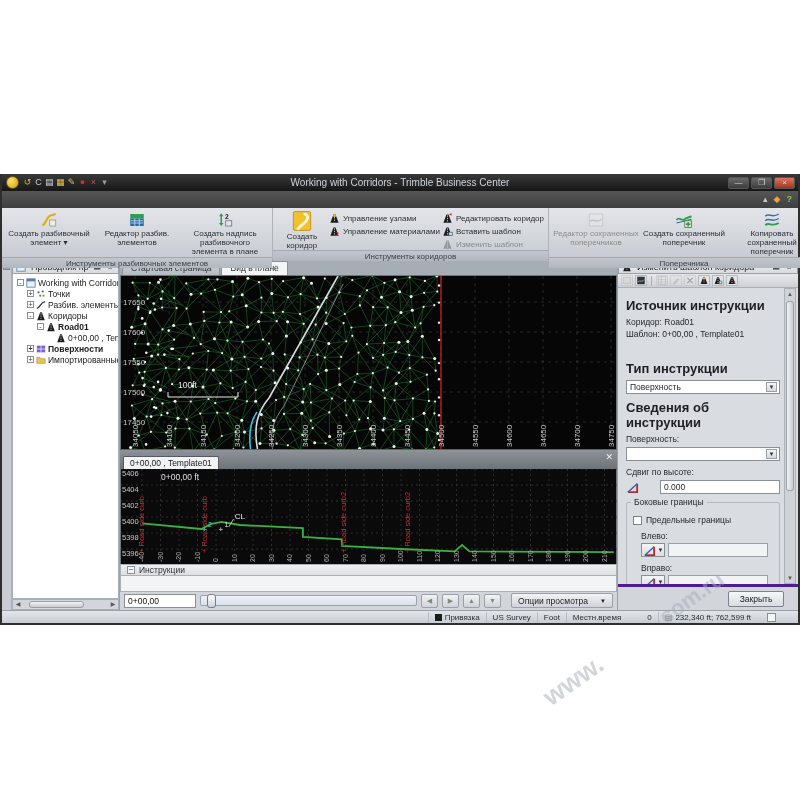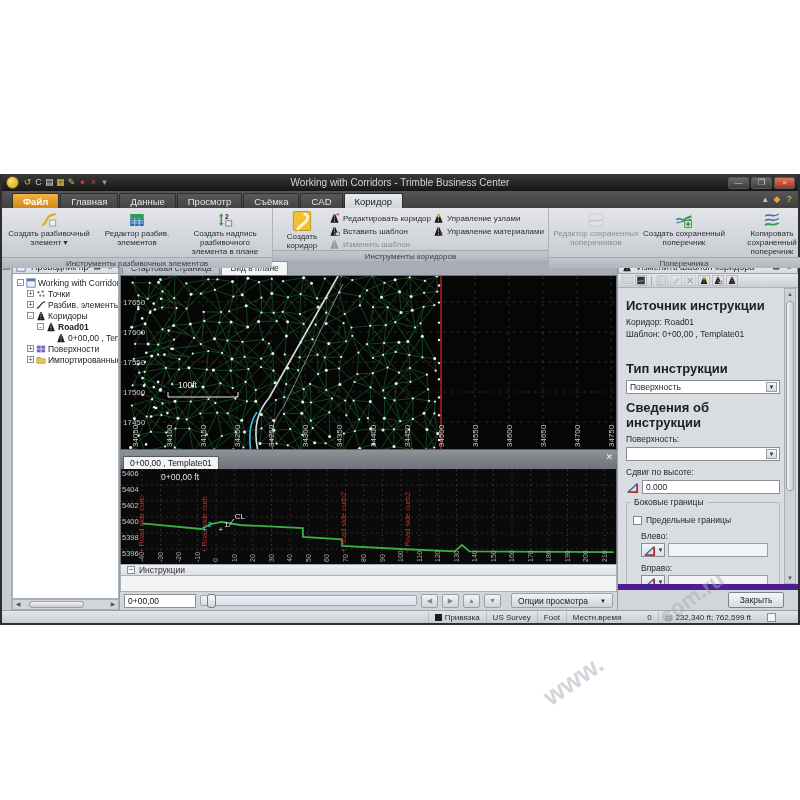--- a/index.html
+++ b/index.html
@@ -72,30 +72,30 @@
   
   .rightpanel{width:180px;}
   .rp-toolbar{height:14px;background:linear-gradient(#e6e8eb,#cdd1d6);border-bottom:1px solid #aab0b7;display:flex;align-items:center;gap:2px;padding:0 3px;}
   .rp-tool{width:12px;height:11px;border:1px solid #b6bac0;background:#dfe2e6;display:flex;align-items:center;justify-content:center;}
   .rp-sep{width:1px;height:10px;background:#a8adb4;margin:0 2px;}
   .rp-content{flex:1;position:relative;background:#d9dce1;padding:6px 18px 0 8px;font-size:8.5px;color:#24272b;overflow:hidden;}
   .rp-h{font-weight:bold;font-size:13px;margin:4px 0 4px 0;color:#1d1f22;}
   .rp-line{margin:2px 0;}
   .rp-select{height:14px;background:#fff;border:1px solid #8a8f96;display:flex;align-items:center;font-size:8.5px;padding:0 3px;position:relative;margin:3px 0 6px 0;}
   .rp-select .caret{position:absolute;right:2px;top:1px;width:11px;height:10px;background:linear-gradient(#f4f5f7,#d4d8dd);border:1px solid #9aa0a8;font-size:6px;text-align:center;line-height:9px;color:#333;}
-  .rp-input-row{display:flex;align-items:flex-end;gap:3px;margin:3px 0 6px 0;}
+  .rp-input-row{display:flex;align-items:flex-end;gap:21px;margin:3px 0 6px 0;}
   .rp-input{flex:1;height:14px;background:#fff;border:1px solid #8a8f96;font-size:8.5px;padding:0 3px;display:flex;align-items:center;}
   .groupbox{border:1px solid #b4b9c0;border-radius:2px;position:relative;padding:10px 6px 6px 6px;margin-top:8px;background:#d9dce1;}
   .groupbox-label{position:absolute;top:-6px;left:4px;background:#d9dce1;padding:0 3px;font-size:8.5px;}
   .cbrow{display:flex;align-items:center;gap:4px;margin:2px 0 6px 0;}
   .cb{width:9px;height:9px;background:#fff;border:1px solid #7d838b;flex:none;font-size:8px;line-height:8px;text-align:center;color:#234;}
   .side-row{display:flex;align-items:center;gap:3px;margin:2px 0 6px 8px;}
   .icon-drop{width:24px;height:14px;border:1px solid #8a8f96;background:linear-gradient(#f4f5f7,#dadde2);display:flex;align-items:center;justify-content:center;gap:2px;font-size:6px;color:#333;}
   .side-input{width:100px;height:14px;background:#f2f3f5;border:1px solid #9aa0a8;}
-  .rp-bottom{height:26px;display:flex;align-items:center;justify-content:flex-end;padding-right:14px;background:#d2d5da;border-top:6px solid #4c1d95;}
+  .rp-bottom{height:26px;display:flex;align-items:center;justify-content:flex-end;padding-right:14px;background:#d2d5da;border-top:3px solid #4c1d95;}
   .close-btn{width:56px;height:16px;background:linear-gradient(#f6f7f8,#d8dbdf);border:1px solid #7d838b;border-radius:2px;font-size:8.5px;color:#1d1f22;text-align:center;line-height:15px;}
   .vscroll{position:absolute;right:2px;top:0;bottom:0;width:12px;background:#cfd3d8;border:1px solid #aab0b7;}
   .vs-btn{height:10px;font-size:6px;text-align:center;line-height:10px;color:#555;}
   .vs-thumb{position:absolute;left:1px;right:1px;top:12px;height:190px;background:linear-gradient(90deg,#f2f3f5,#c8ccd2);border:1px solid #9aa0a8;border-radius:3px;}
   
   .statusbar{height:13px;background:linear-gradient(#e3e5e9,#c9cdd3);border-top:1px solid #9aa0a8;display:flex;align-items:center;font-size:8px;color:#2a2d31;padding:0 4px;}
   .sb-cell{padding:0 6px;border-left:1px solid #b9bdc3;height:11px;display:flex;align-items:center;gap:3px;white-space:nowrap;}
   .sb-square{width:7px;height:7px;background:#1b1b1b;}
   .sb-box{width:9px;height:9px;border:1px solid #8a8f96;background:#f4f5f7;margin-left:10px;margin-right:18px;}
   .watermark{position:absolute;color:rgba(165,172,182,.5);font-weight:bold;pointer-events:none;z-index:50;}
@@ -123,29 +123,20 @@
       </div>
       <div class="win-title">Working with Corridors - Trimble Business Center</div>
       <div class="win-controls">
         <div class="win-btn">—</div>
         <div class="win-btn">❐</div>
         <div class="win-btn close">×</div>
       </div>
     </div>
 
     <div class="tabrow">
-      <span id="ribbon-tabs" style="display:flex;align-items:flex-end;">
-          <div class="rtab accent">Файл</div>
-          <div class="rtab">Главная</div>
-          <div class="rtab">Данные</div>
-          <div class="rtab">Просмотр</div>
-          <div class="rtab">Съёмка</div>
-          <div class="rtab">CAD</div>
-          <div class="rtab active">Коридор</div>
-        </span>
       <div class="tab-corner">
         <span style="color:#c8c8c8;">▴</span>
         <span style="color:#e8a33d;">◆</span>
         <span style="color:#8ec641;font-weight:bold;">?</span>
       </div>
     </div>
 
     <div class="ribbon" id="ribbon-body">
         <div class="rgroup">
           <div class="rgroup-body">
@@ -185,20 +176,42 @@
         <div class="rgroup">
           <div class="rgroup-body">
             <div class="rbtn-big">
               <span class="ric">
                 <svg viewBox="0 0 28 28" width="100%" height="100%">
                   <rect x="3" y="2" width="22" height="24" rx="2" fill="#f2c12e" stroke="#b8860b"></rect>
                   <path d="M8 25 C12 19 19 17 21 11 C22 8 20 5 16 5" stroke="#fdf6d8" stroke-width="3.5" fill="none"></path>
                 </svg>
               </span>
               <div>Создать коридор</div>
+            </div>
+            <div class="rsmalls">
+              <div class="rsmall">
+                <span class="ric">
+                  <svg viewBox="0 0 16 16" width="100%" height="100%">
+                    <path d="M2 14 L6.5 2 h3 L14 14 z" fill="#1c1c1c"></path>
+                    <circle cx="8" cy="4" r="2" fill="#f2c12e"></circle>
+                    <path d="M8 6 v6" stroke="#fff" stroke-width="1" stroke-dasharray="2,1.5"></path>
+                  </svg>
+                </span>
+                <span>Управление узлами</span>
+              </div>
+              <div class="rsmall">
+                <span class="ric">
+                  <svg viewBox="0 0 16 16" width="100%" height="100%">
+                    <path d="M2 14 L6.5 2 h3 L14 14 z" fill="#1c1c1c"></path>
+                    <path d="M8 3.5 v9" stroke="#fff" stroke-width="1" stroke-dasharray="2,1.5"></path>
+                    <text x="10" y="15" font-size="7" fill="#c0392b" font-weight="bold">2</text>
+                  </svg>
+                </span>
+                <span>Управление материалами</span>
+              </div>
             </div>
             <div class="rsmalls">
               <div class="rsmall">
                 <span class="ric">
                   <svg viewBox="0 0 16 16" width="100%" height="100%">
                     <path d="M2 14 L6.5 2 h3 L14 14 z" fill="#1c1c1c"></path>
                     <path d="M8 3.5 v9" stroke="#fff" stroke-width="1" stroke-dasharray="2,1.5"></path>
                     <path d="M10 2 l4-2 v4 z" fill="#c0392b"></path>
                   </svg>
                 </span>
@@ -215,42 +228,20 @@
                 <span>Вставить шаблон</span>
               </div>
               <div class="rsmall disabled">
                 <span class="ric">
                   <svg viewBox="0 0 16 16" width="100%" height="100%">
                     <path d="M2 14 L6.5 2 h3 L14 14 z" fill="#555"></path>
                     <path d="M8 3.5 v9" stroke="#ddd" stroke-width="1" stroke-dasharray="2,1.5"></path>
                   </svg>
                 </span>
                 <span>Изменить шаблон</span>
-              </div>
-            </div>
-            <div class="rsmalls">
-              <div class="rsmall">
-                <span class="ric">
-                  <svg viewBox="0 0 16 16" width="100%" height="100%">
-                    <path d="M2 14 L6.5 2 h3 L14 14 z" fill="#1c1c1c"></path>
-                    <circle cx="8" cy="4" r="2" fill="#f2c12e"></circle>
-                    <path d="M8 6 v6" stroke="#fff" stroke-width="1" stroke-dasharray="2,1.5"></path>
-                  </svg>
-                </span>
-                <span>Управление узлами</span>
-              </div>
-              <div class="rsmall">
-                <span class="ric">
-                  <svg viewBox="0 0 16 16" width="100%" height="100%">
-                    <path d="M2 14 L6.5 2 h3 L14 14 z" fill="#1c1c1c"></path>
-                    <path d="M8 3.5 v9" stroke="#fff" stroke-width="1" stroke-dasharray="2,1.5"></path>
-                    <text x="10" y="15" font-size="7" fill="#c0392b" font-weight="bold">2</text>
-                  </svg>
-                </span>
-                <span>Управление материалами</span>
               </div>
             </div>
           </div>
           <div class="rgroup-label">Инструменты коридоров</div>
         </div>
         <div class="rgroup">
           <div class="rgroup-body">
             <div class="rbtn disabled">
               <span class="ric">
                 <svg viewBox="0 0 24 24" width="100%" height="100%">
@@ -363,21 +354,21 @@
             <div class="trow" style="padding-left: 32px;">
               <span style="width: 9px; flex: 0 0 auto;"></span>
               <span class="tic">
                 <svg viewBox="0 0 12 12" width="100%" height="100%">
                   <path d="M1.5 11 L5 1.5 h2 L10.5 11 z" fill="#1c1c1c"></path>
                   <path d="M6 2.5 v7" stroke="#fff" stroke-width="0.8" stroke-dasharray="1.6,1.2"></path>
                 </svg>
               </span>
               <span>0+00,00 , Template0</span>
             </div>
-            <div class="trow" style="padding-left: 12px;">
+            <div class="trow" style="padding-left: 12px; font-weight: bold;">
               <span class="toggle">+</span>
               <span class="tic">
                 <svg viewBox="0 0 12 12" width="100%" height="100%">
                   <rect x="1" y="2" width="10" height="8" fill="#7a5fd0"></rect>
                   <path d="M1 6h10M6 2v8" stroke="#fff" stroke-width="0.8"></path>
                 </svg>
               </span>
               <span>Поверхности</span>
             </div>
             <div class="trow" style="padding-left: 12px;">

